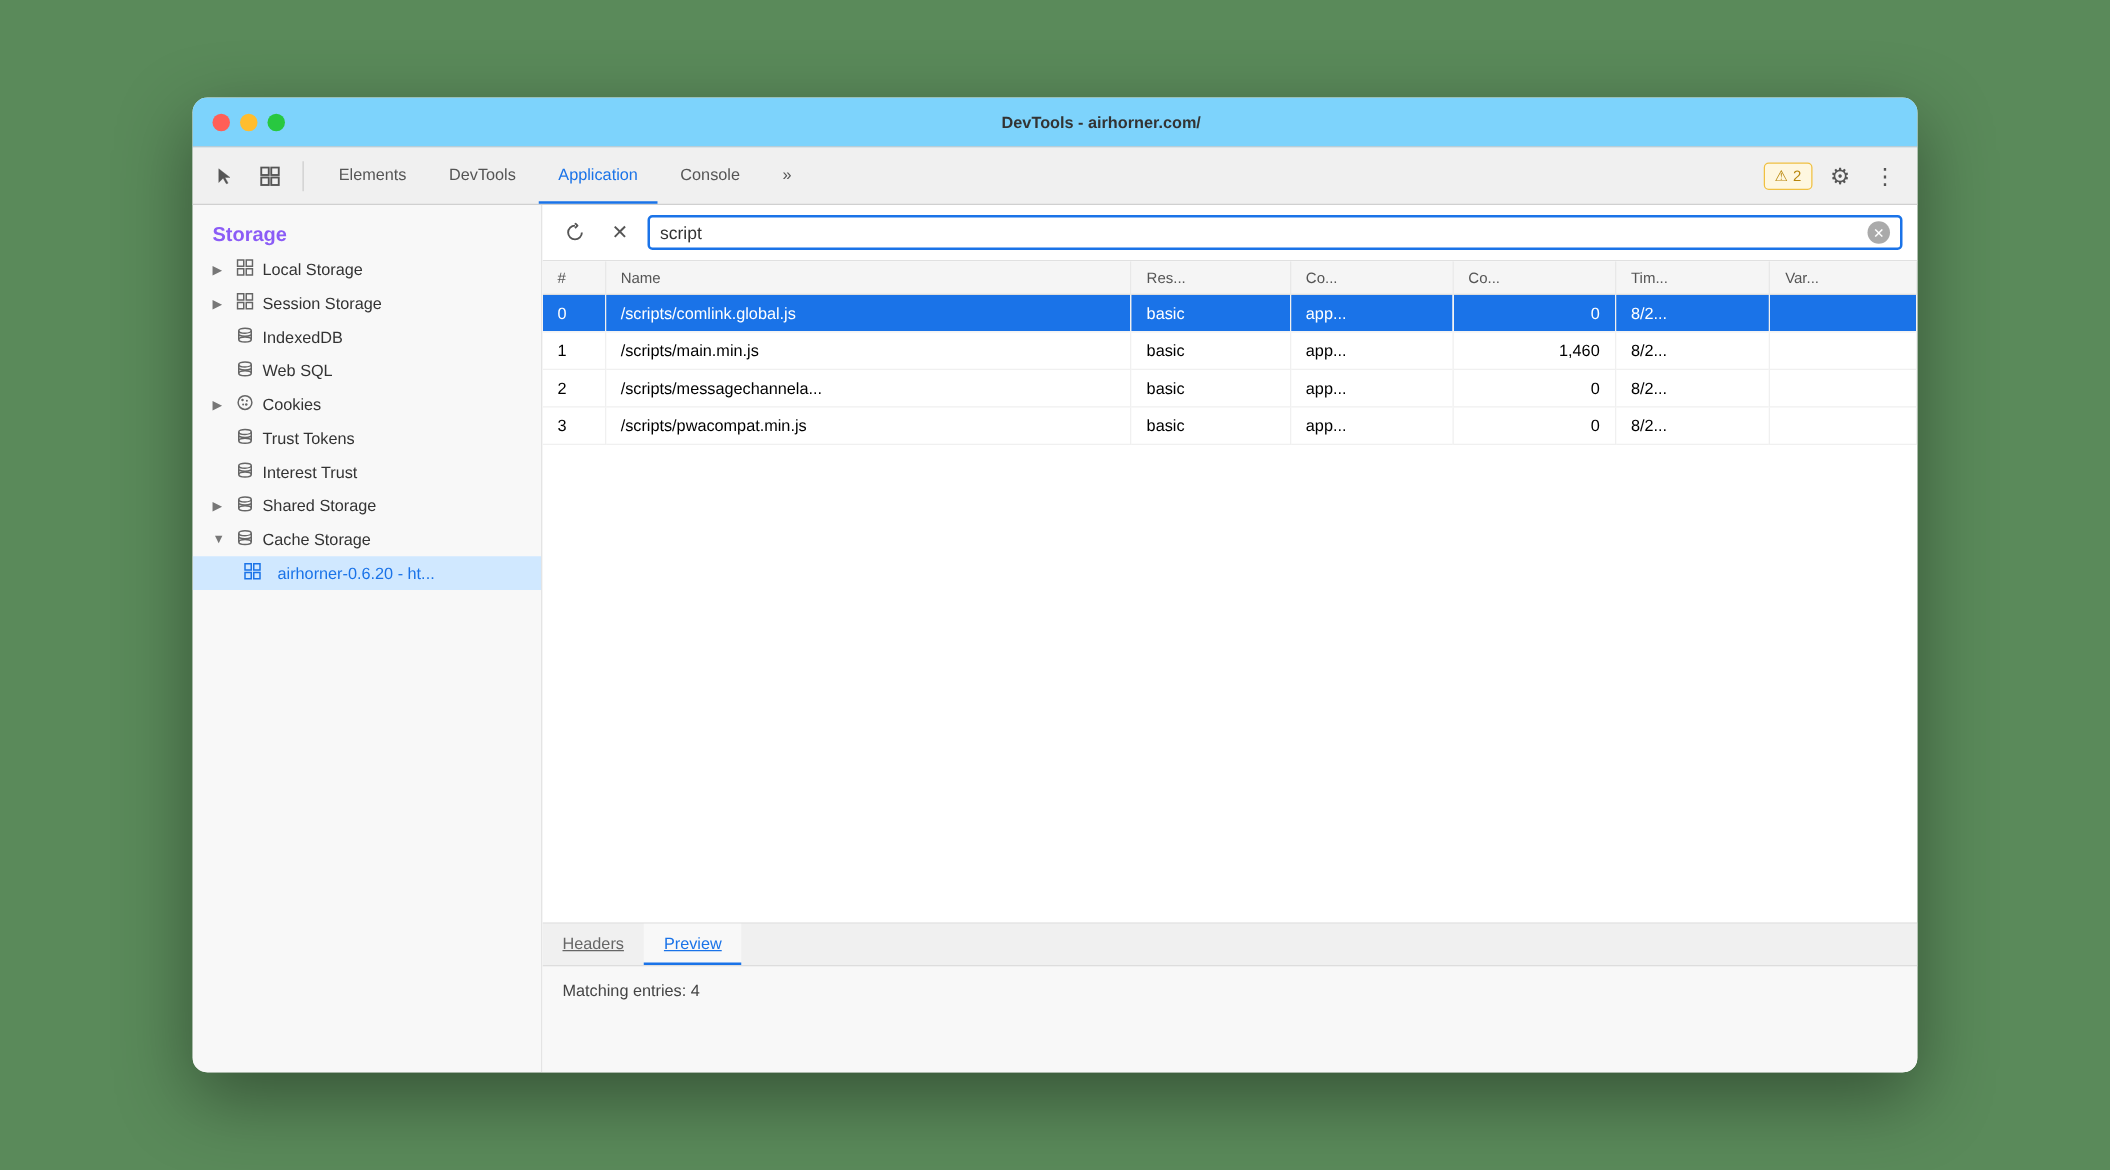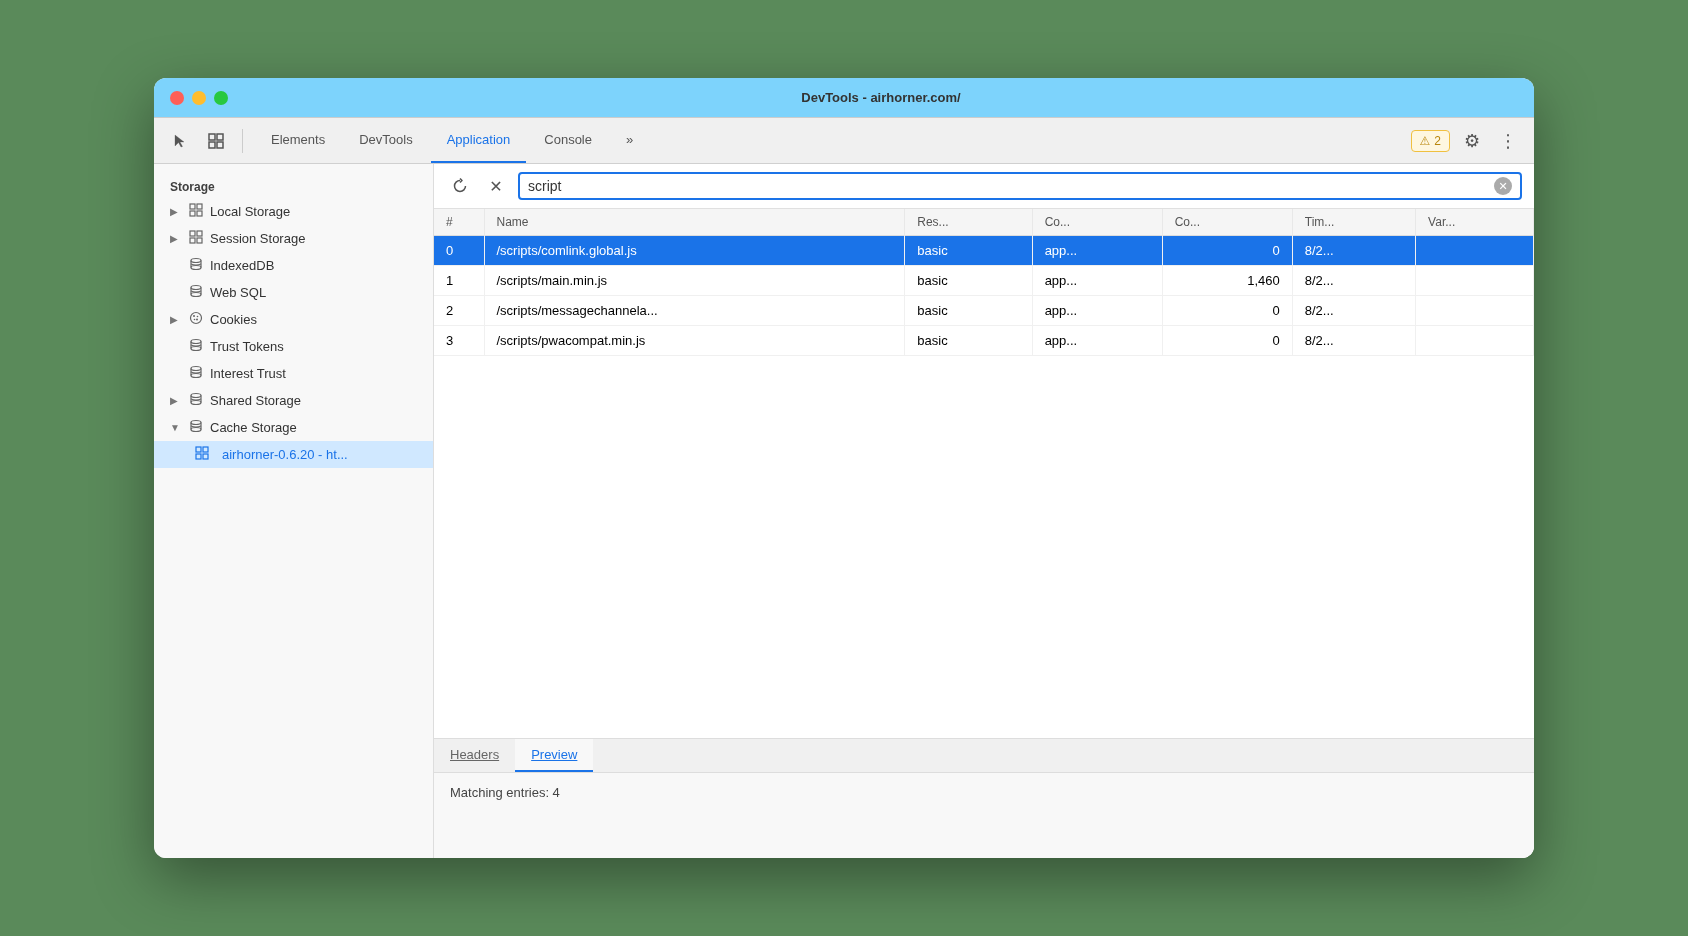--- a/index.html
+++ b/index.html
@@ -132,23 +132,23 @@
     }
     .sidebar {
       width: 280px;
       background: #f8f8f8;
       border-right: 1px solid #ddd;
       overflow-y: auto;
       flex-shrink: 0;
       padding: 8px 0;
     }
     .sidebar-section-label {
-      font-size: 12px;
+      font-size: 16px;
       font-weight: 600;
-      color: #404040;
+      color: #8b5cf6;
       padding: 8px 16px 4px;
     }
     .sidebar-item {
       display: flex;
       align-items: center;
       padding: 5px 12px 5px 16px;
       font-size: 13px;
       color: #333;
       cursor: pointer;
       gap: 6px;

